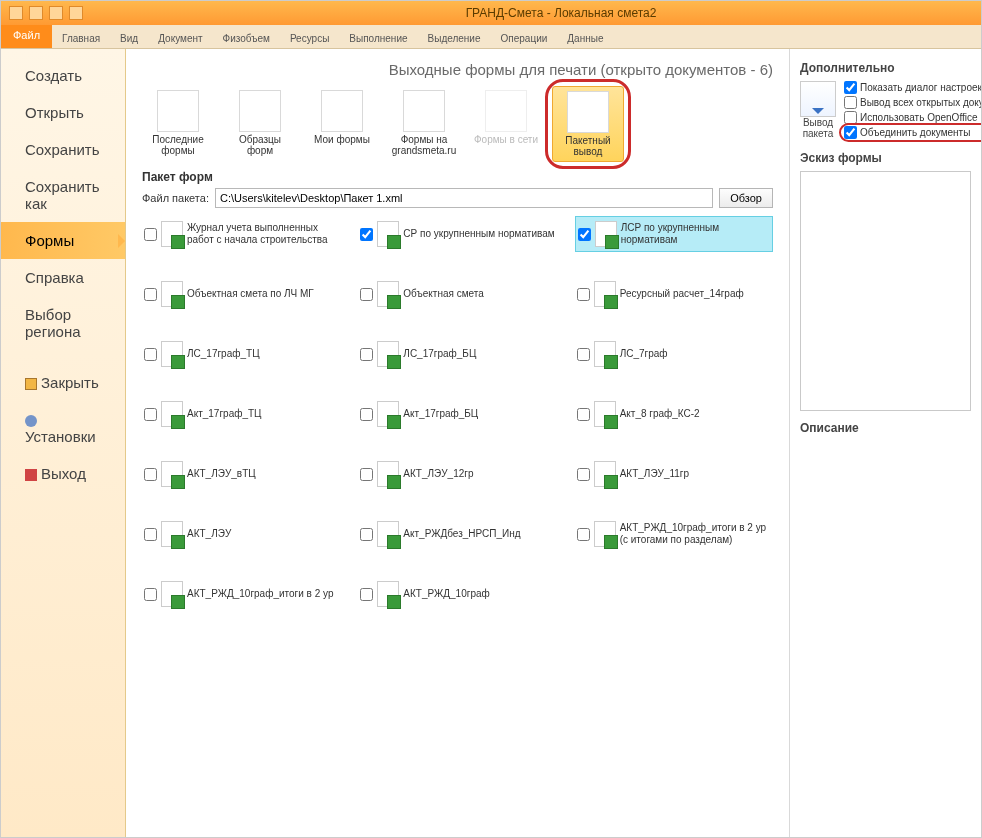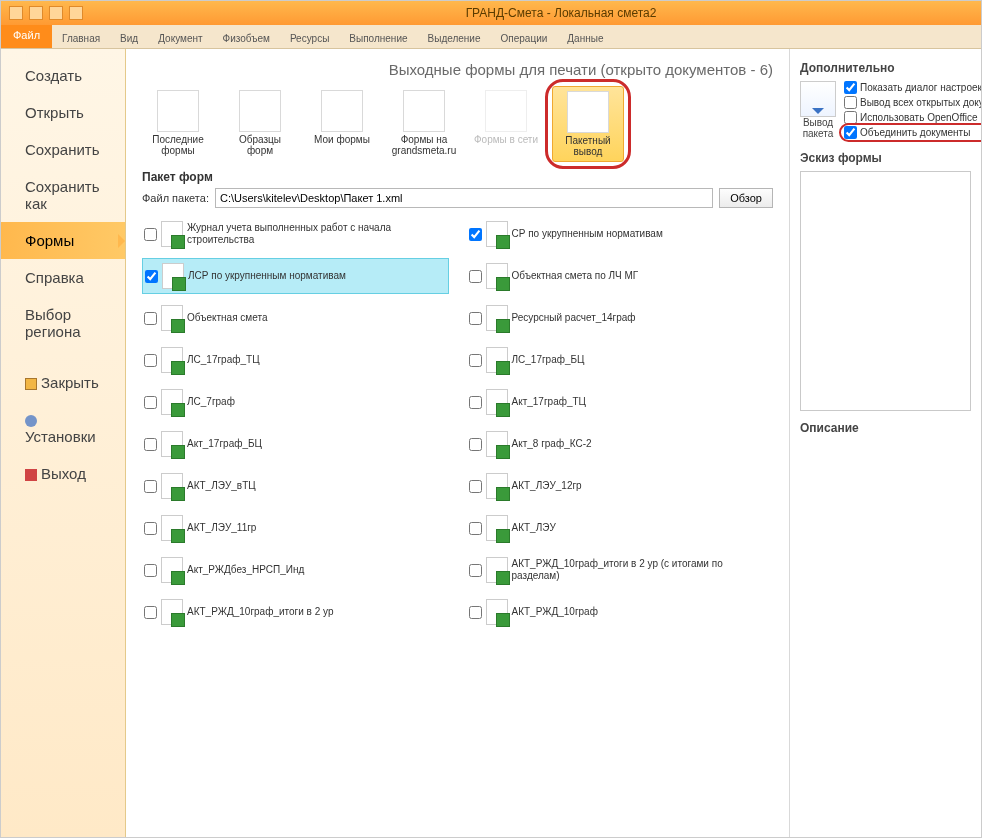--- a/index.html
+++ b/index.html
@@ -44,21 +44,21 @@
 .bigbtn.highlight { background: linear-gradient(#ffe49a,#ffd45c); border: 1px solid #f0a830; position: relative; }
 .bigbtn.ring::before { content: ""; position: absolute; inset: -8px; border: 3px solid #cc2b2b; border-radius: 18px; pointer-events: none; }
 
 h2.sub { font-size: 12px; font-weight: bold; margin: 6px 0 4px 0; color: #333; }
 
 .pathbar { display: flex; align-items: center; gap: 6px; margin-bottom: 8px; }
 .pathbar label { font-size: 11px; }
 .pathbar input { flex: 1; height: 20px; font-size: 11px; padding: 0 4px; border: 1px solid #b8b8b8; }
 .pathbtn { height: 20px; padding: 0 10px; font-size: 11px; background: linear-gradient(#fdfdfd,#ececec); border: 1px solid #b5b5b5; cursor: pointer; }
 
-.forms-grid { display: grid; grid-template-columns: 1fr 1fr; gap: 0 18px; height: 420px; overflow: auto; }
+.forms-grid { display: grid; grid-template-columns: 1fr 1fr 1fr; gap: 0 18px; height: 420px; overflow: auto; }
 .form-row { display: flex; align-items: center; gap: 4px; padding: 4px 2px; height: 36px; }
 .form-row.sel { background: #b6ecf7; border: 1px solid #66cfe3; }
 .form-row input[type=checkbox] { width: 13px; height: 13px; }
 .form-row .thumb { width: 22px; height: 26px; background: #fff; border: 1px solid #ccc; position: relative; }
 .form-row .thumb::after { content: ""; position: absolute; right: -3px; bottom: -3px; width: 12px; height: 12px; background: #3a9a3a; border: 1px solid #2b7a2b; }
 .form-row .lbl { font-size: 10px; line-height: 1.2; flex: 1; }
 
 
 .right { width: 192px; border-left: 1px solid #d9d9d9; padding: 12px 10px; }
 .right h3 { font-size: 12px; font-weight: bold; margin-bottom: 6px; color: #444; }

